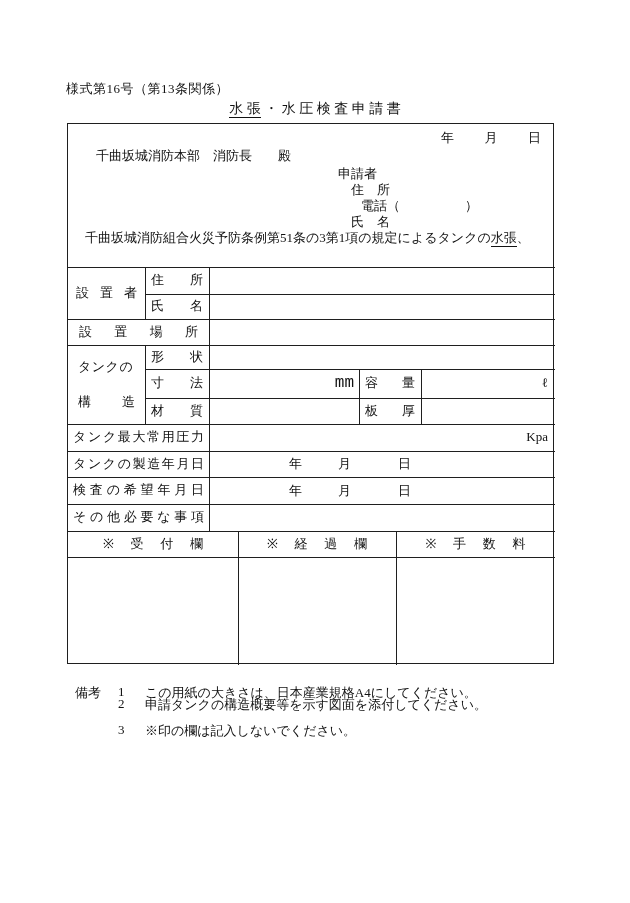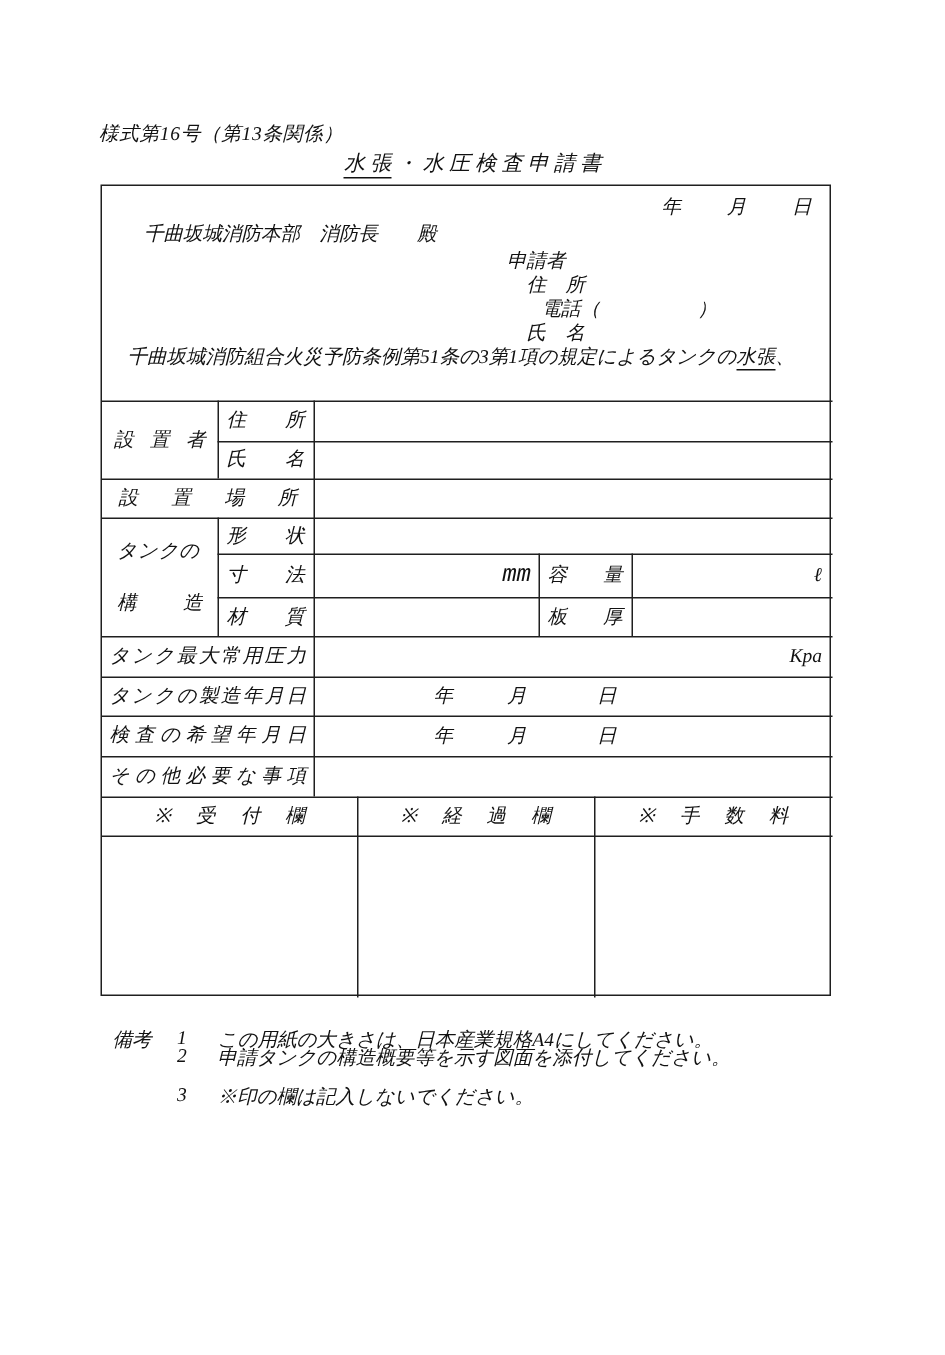--- a/index.html
+++ b/index.html
@@ -7,21 +7,20 @@
   body {
     font-family: "Liberation Serif", "DejaVu Serif", serif;
     color:#111;
   }
   .page {
     position:relative;
     width:630px; height:888px;
     background:#ffffff;
     overflow:hidden;
     font-size:13px;
-    font-style:italic;
   }
   .abs { position:absolute; }
   .form-number { left:66px; top:80px; letter-spacing:0.5px; }
   .doc-title {
     left:0; top:100px; width:630px;
     text-align:center; font-size:14px; white-space:pre;
   }
   .u { border-bottom:1px solid #111; padding-bottom:1px; }
 
   .form-table {

